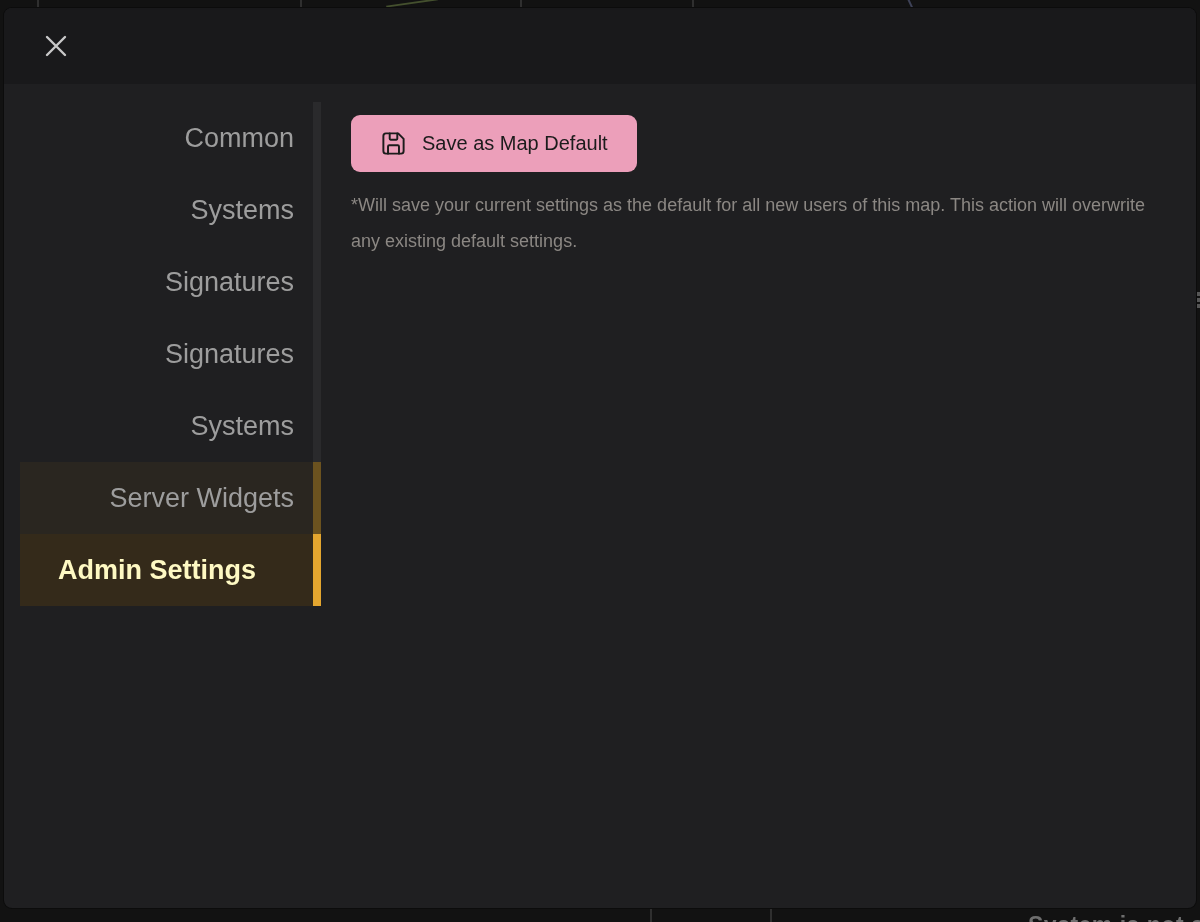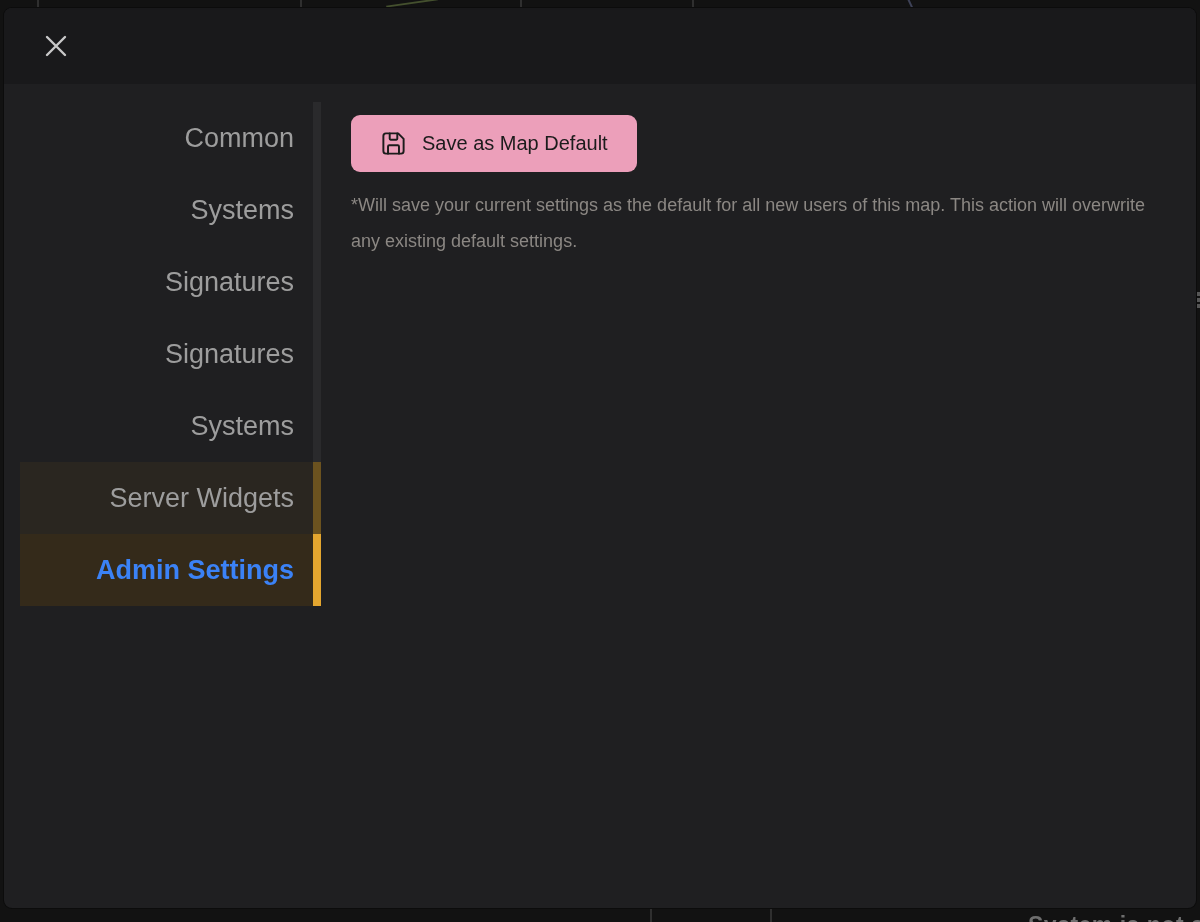--- a/index.html
+++ b/index.html
@@ -45,21 +45,21 @@
     content:"";position:absolute;right:0;top:0;bottom:0;width:8px;background:#2a2a2c;
   }
   .menu-item{
     position:relative;height:72px;display:flex;align-items:center;
     justify-content:flex-end;padding-right:27px;box-sizing:border-box;
     font-size:27px;color:#9d9d9d;cursor:pointer;
   }
   .menu-item .bar{position:absolute;right:0;top:0;bottom:0;width:8px;background:transparent;}
   .menu-item.highlighted{background:#2a2620;}
   .menu-item.highlighted .bar{background:#6b521f;}
-  .menu-item.active{background:#342a1a;color:#3b82f6;font-weight:700;}
+  .menu-item.active{background:#342a1a;color:#fef9c3;font-weight:700;justify-content:center;}
   .menu-item.active .bar{background:#e4a62f;}
 
   
   .main{flex:1;padding:31px 0 0 30px;box-sizing:border-box;}
   .save-btn{
     display:inline-flex;align-items:center;gap:15px;height:57px;
     background:#ec9fba;color:#1c1c1c;border:none;border-radius:9px;
     padding:0 29px;font-size:20px;font-family:inherit;cursor:pointer;
   }
   .save-btn svg{display:block;}

